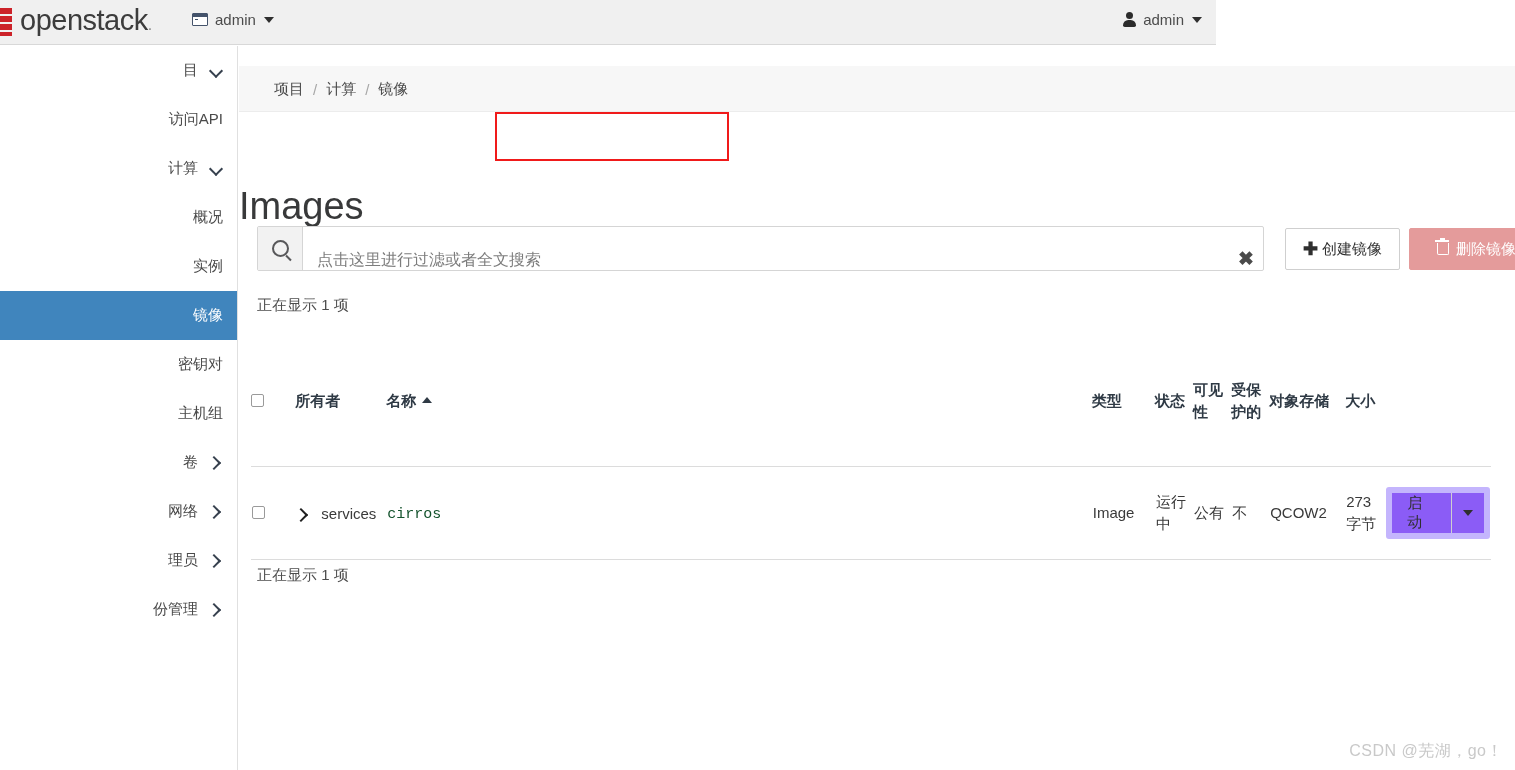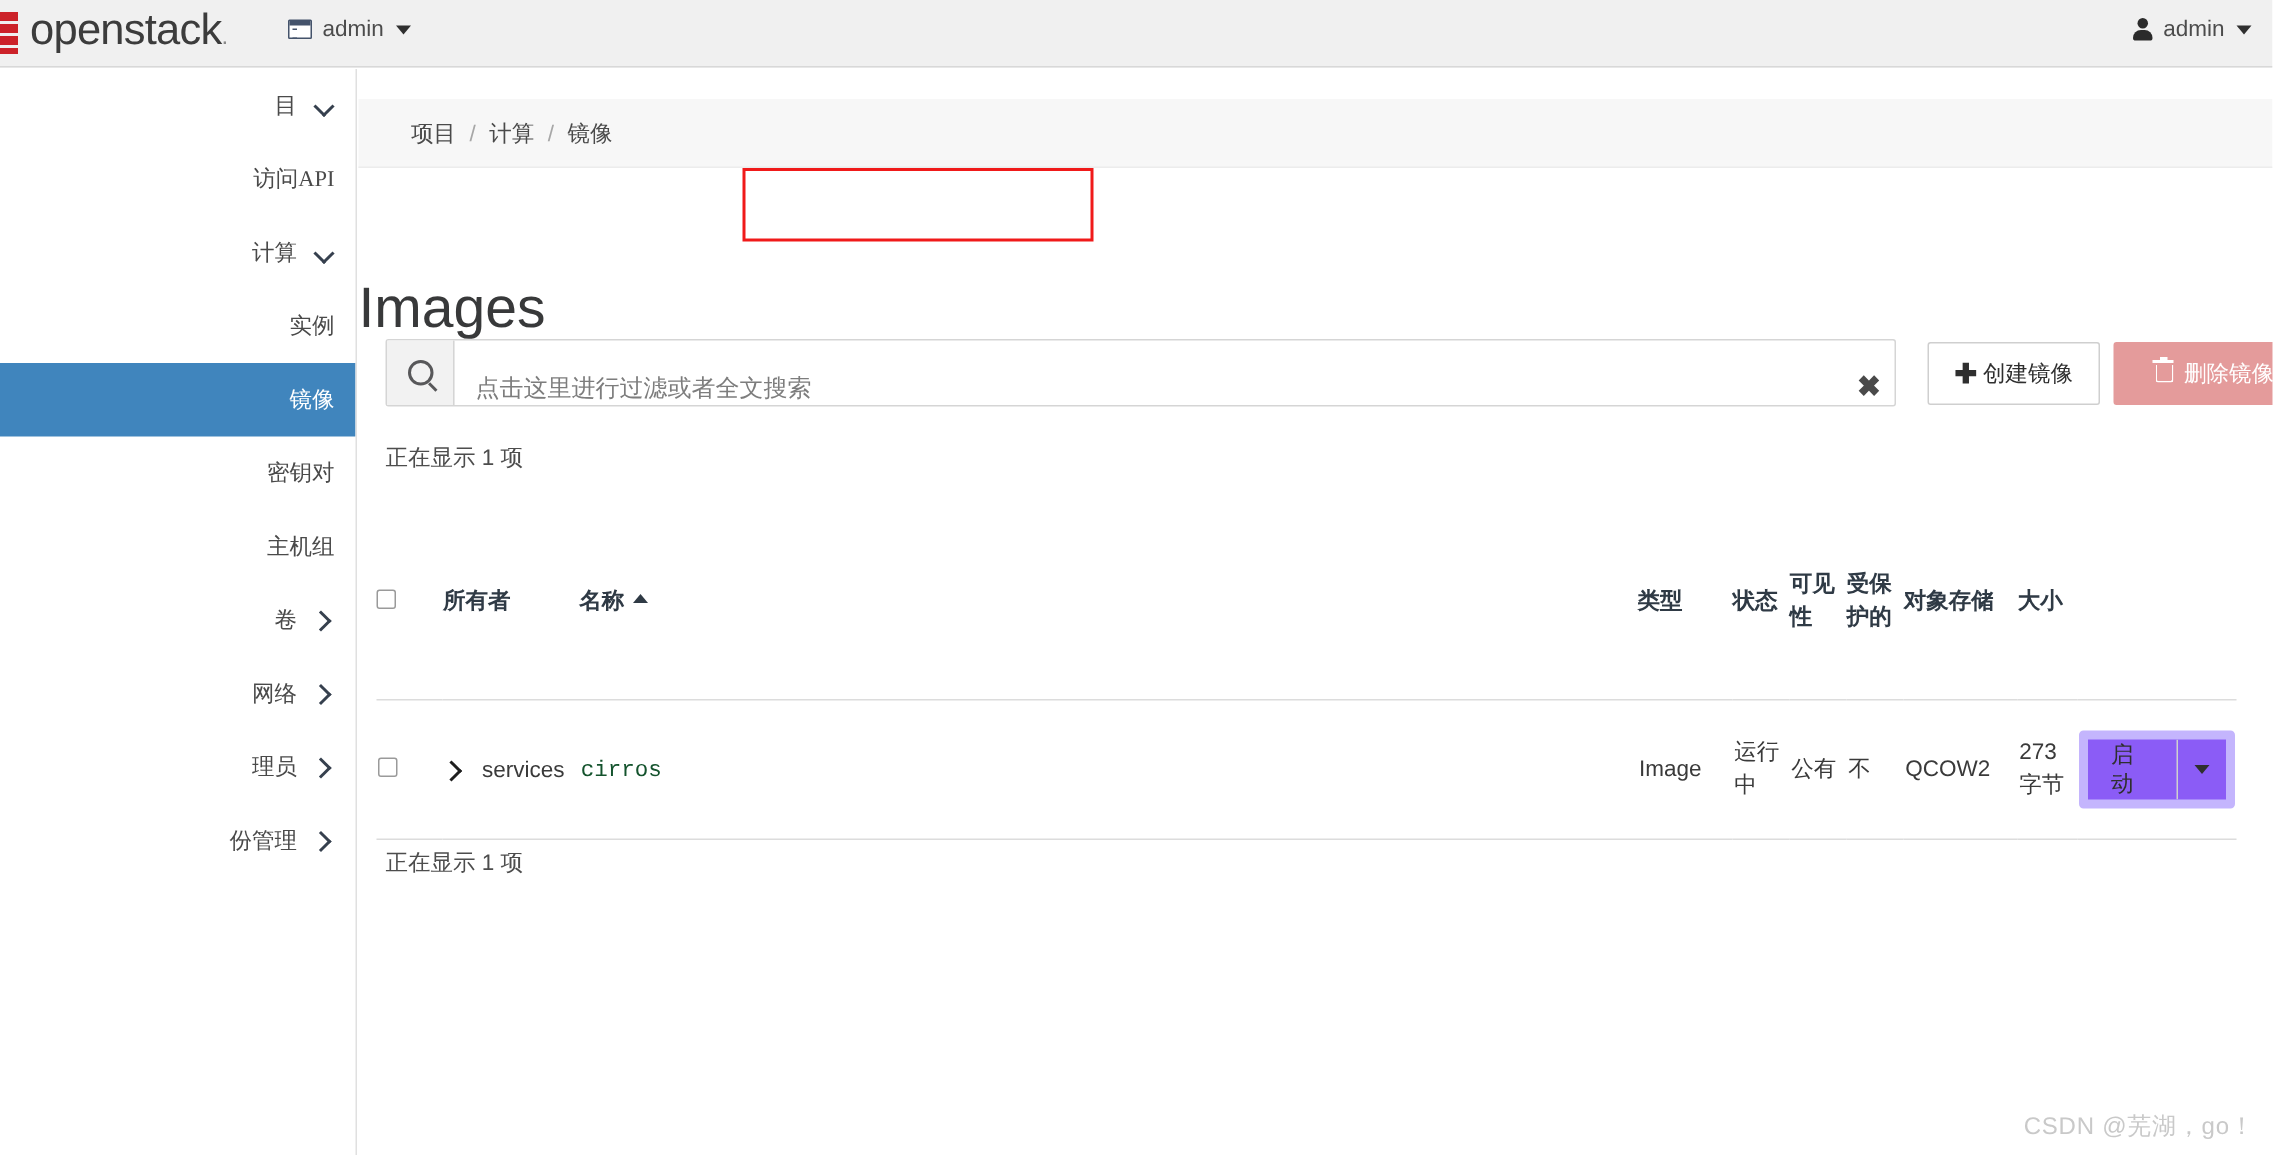--- a/index.html
+++ b/index.html
@@ -13,21 +13,21 @@
     background: #ffffff;
     color: #2d2d2d;
     overflow: hidden;
     position: relative;
   }
 
   
   .topbar {
     position: absolute;
     left: 0; top: 0;
-    width: 1515px;
+    width: 1216px;
     height: 45px;
     background: #f0f0f0;
     border-bottom: 1px solid #d8d8d8;
     box-sizing: border-box;
   }
   .logo-wrap {
     position: absolute;
     left: -10px; top: 5px;
     display: flex;
     align-items: center;
@@ -168,21 +168,20 @@
     padding-left: 0;
   }
   .nav-item.group .label {
     flex: 1;
     text-align: right;
     padding-right: 12px;
   }
   .nav-item.child {
     justify-content: flex-end;
     padding-right: 14px;
-    font-family: Liberation Serif, serif;
   }
   .nav-item.active {
     background: #4085bd;
     color: #ffffff;
   }
   .chev {
     width: 13px;
     height: 13px;
     flex: 0 0 13px;
     position: relative;
@@ -550,20 +549,23 @@
 
   <div class="nav-item child">
     <span class="label">访问API</span>
   </div>
 
   <div class="nav-item group">
     <span class="label">计算</span>
     <span class="chev down"></span>
   </div>
 
+  <div class="nav-item child">
+    <span class="label">概况</span>
+  </div>
 
   <div class="nav-item child">
     <span class="label">实例</span>
   </div>
 
   <div class="nav-item child active">
     <span class="label">镜像</span>
   </div>
 
   <div class="nav-item child">

